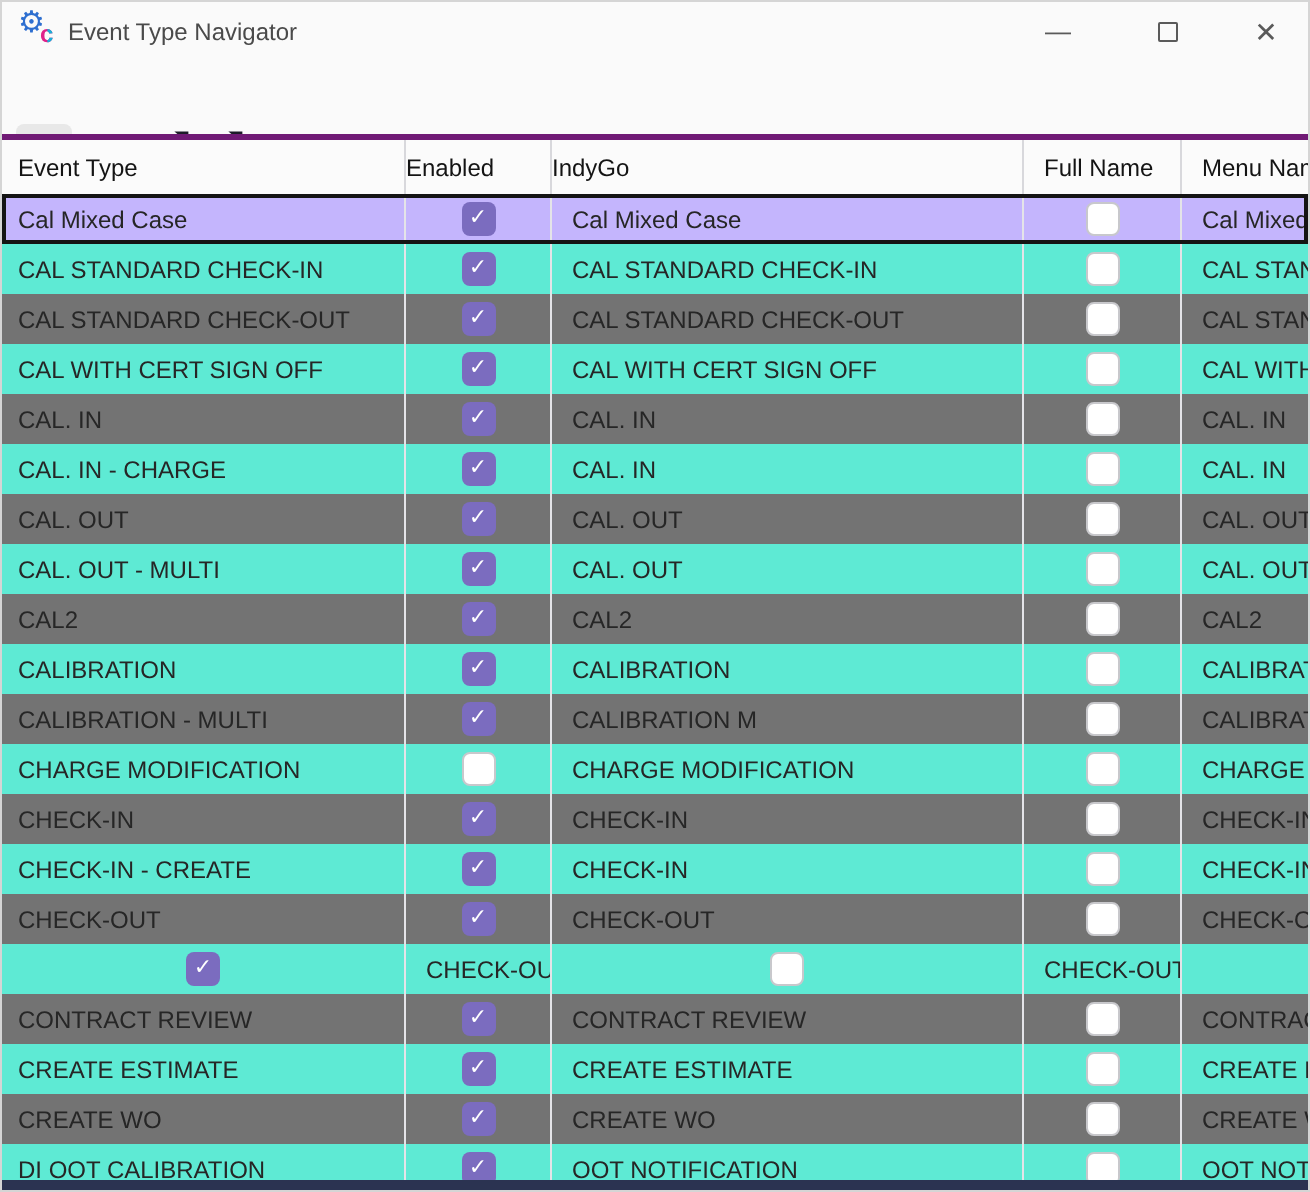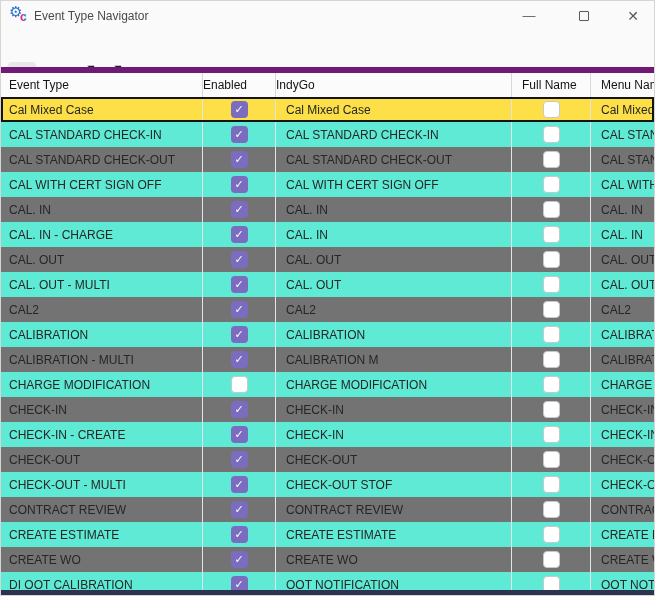--- a/index.html
+++ b/index.html
@@ -30,36 +30,36 @@
   .sep1 { left:42px; top:39px; }
   .sep2 { left:124px; top:39px; }
   .tool-report { left:47px; top:37px; width:22px; height:21px; }
   .tool-checkall { left:72px; top:35px; width:23px; height:23px; }
   .tool-uncheckall { left:99px; top:35px; width:23px; height:23px; }
   .tool-print { left:129px; top:36px; width:22px; height:22px; }
   .navigator-label { position:absolute; right:6px; top:44px; font-size:12.5px; font-weight:bold; color:#101010; }
   
   .thead {
     position:absolute; top:66px; left:0; right:0; height:30px;
-    background:#FBFBFB; border-top:6px solid #701a75;
+    background:#FBFBFB; border-top:3px solid #701a75;
     display:grid; grid-template-columns:202px 73px 236px 79px 120px;
     font-size:12px; color:#141414;
   }
   .thead .hcell { display:flex; align-items:center; border-right:1px solid #D8D8DC; overflow:hidden; white-space:nowrap; }
   .hcell.h-event span { padding-left:8px; }
   .hcell.h-full span, .hcell.h-menu span { padding-left:10px; }
   .hcell.center { justify-content:flex-start; }
   .tbody { position:absolute; top:96px; left:0; right:0; height:500px; overflow:hidden; }
   .trow {
     display:grid; grid-template-columns:202px 73px 236px 79px 120px;
     height:25px; font-size:12px; color:#262626;
   }
   .trow.odd  { background:#737373; }
   .trow.even { background:#5eead4; }
-  .trow.selected { outline:2px solid #141414; outline-offset:-2px; background:#fde047; }
+  .trow.selected { outline:2px solid #141414; outline-offset:-2px; background:#c4b5fd; }
   .cell { display:flex; align-items:center; border-right:1px solid #E4E4E8; overflow:hidden; white-space:nowrap; }
   .cell.c-event span { padding-left:8px; }
   .cell.c-full span, .cell.c-menu span { padding-left:10px; }
   .cell.center { justify-content:center; }
   .cb {
     width:17px; height:17px; border-radius:4px;
     display:flex; align-items:center; justify-content:center;
     font-size:11px; line-height:11px;
   }
   .cb.checked { background:#7B6CBF; color:#FFFFFF; }
@@ -411,23 +411,20 @@
           <span>CHECK-OUT</span>
         </div>
         <div class="cell center c-indygo">
           <div class="cb unchecked"></div>
         </div>
         <div class="cell c-menu">
           <span>CHECK-OUT</span>
         </div>
       </div>
       <div class="trow even">
-        <div class="cell c-event">
-          <span>CHECK-OUT - MULTI</span>
-        </div>
         <div class="cell center c-enabled">
           <div class="cb checked">✓</div>
         </div>
         <div class="cell c-full">
           <span>CHECK-OUT STOF</span>
         </div>
         <div class="cell center c-indygo">
           <div class="cb unchecked"></div>
         </div>
         <div class="cell c-menu">

